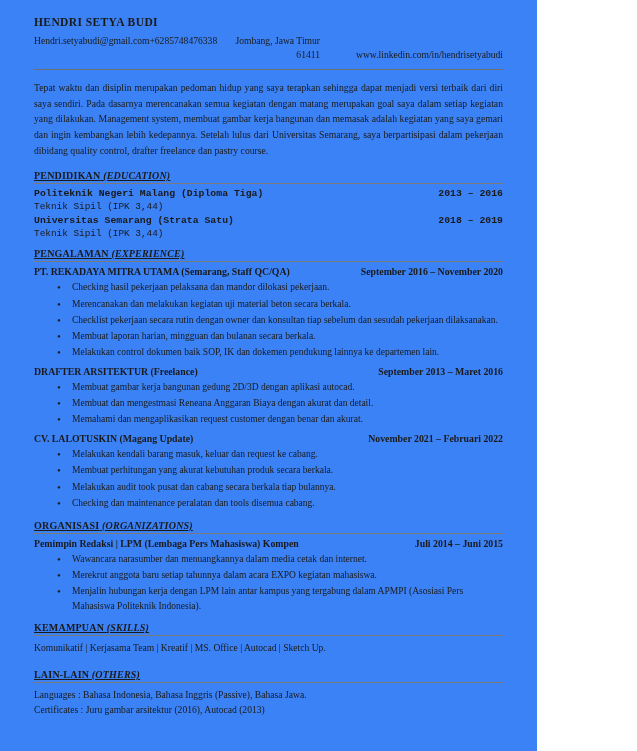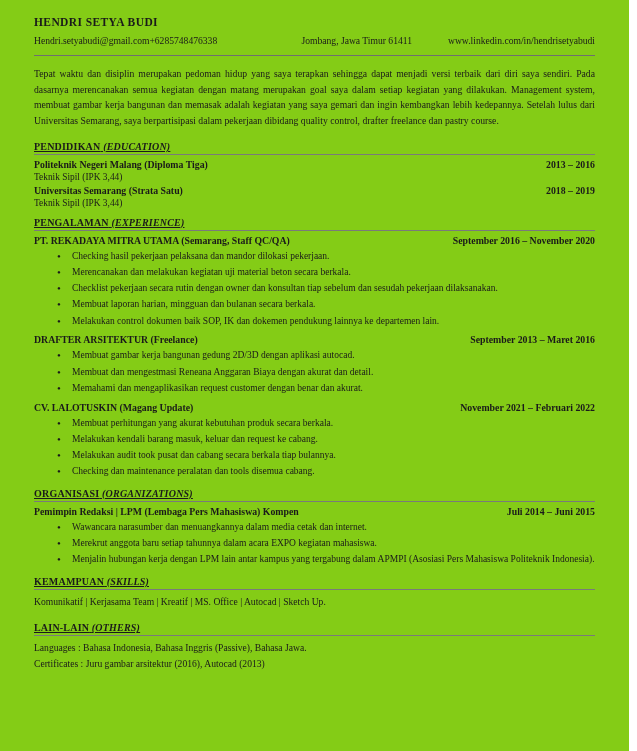--- a/index.html
+++ b/index.html
@@ -5,24 +5,24 @@
   html, body {
     margin: 0;
     padding: 0;
     background: #ffffff;
   }
   body {
     font-family: "Liberation Serif", serif;
     color: #1a1a1a;
   }
   .page {
-    width: 629px;
+    width: 537px;
     height: 751px;
     position: relative;
-    background: #84cc16;
+    background: #3b82f6;
     overflow: hidden;
     box-sizing: border-box;
     padding: 16px 34px 0 34px;
   }
   .name {
     font-weight: bold;
     font-size: 11.5px;
     letter-spacing: 0.4px;
     margin-bottom: 6px;
   }
@@ -32,20 +32,21 @@
     align-items: baseline;
     font-size: 9.6px;
     line-height: 1.45;
   }
   .contact-left, .contact-right {
     display: flex;
     flex-direction: row;
   }
   .contact-right {
     align-items: flex-end;
+    text-align: right;
     gap: 36px;
   }
   .hr-top {
     border: 0;
     border-top: 1px solid #6f6f6f;
     margin: 7px 0 10px 0;
   }
   .summary {
     font-size: 9.7px;
     line-height: 1.62;
@@ -104,20 +105,21 @@
   }
   ul.bullets li::before {
     content: "\2022";
     position: absolute;
     left: -13px;
     top: -1px;
     font-size: 11px;
   }
   .edu-entry {
     margin-bottom: 3px;
+    font-family: Liberation Mono, monospace;
   }
   .skills-line {
     font-size: 9.6px;
     line-height: 1.6;
   }
   .others-line {
     font-size: 9.6px;
     line-height: 1.62;
   }
   .spacer-sm { height: 4px; }
@@ -200,22 +202,22 @@
         <li>Memahami dan mengaplikasikan request customer dengan benar dan akurat.</li>
       </ul>
     </div>
 
     <div class="entry">
       <div class="entry-head">
         <span>CV. LALOTUSKIN (Magang Update)</span>
         <span class="right">November 2021 – Februari 2022</span>
       </div>
       <ul class="bullets">
+        <li>Melakukan kendali barang masuk, keluar dan request ke cabang.</li>
         <li>Membuat perhitungan yang akurat kebutuhan produk secara berkala.</li>
-        <li>Melakukan kendali barang masuk, keluar dan request ke cabang.</li>
         <li>Melakukan audit took pusat dan cabang secara berkala tiap bulannya.</li>
         <li>Checking dan maintenance peralatan dan tools disemua cabang.</li>
       </ul>
     </div>
   </div>
 
   <div class="section">
     <div class="section-title">
       <span>ORGANISASI</span>
       <span class="ital">(ORGANIZATIONS)</span>

